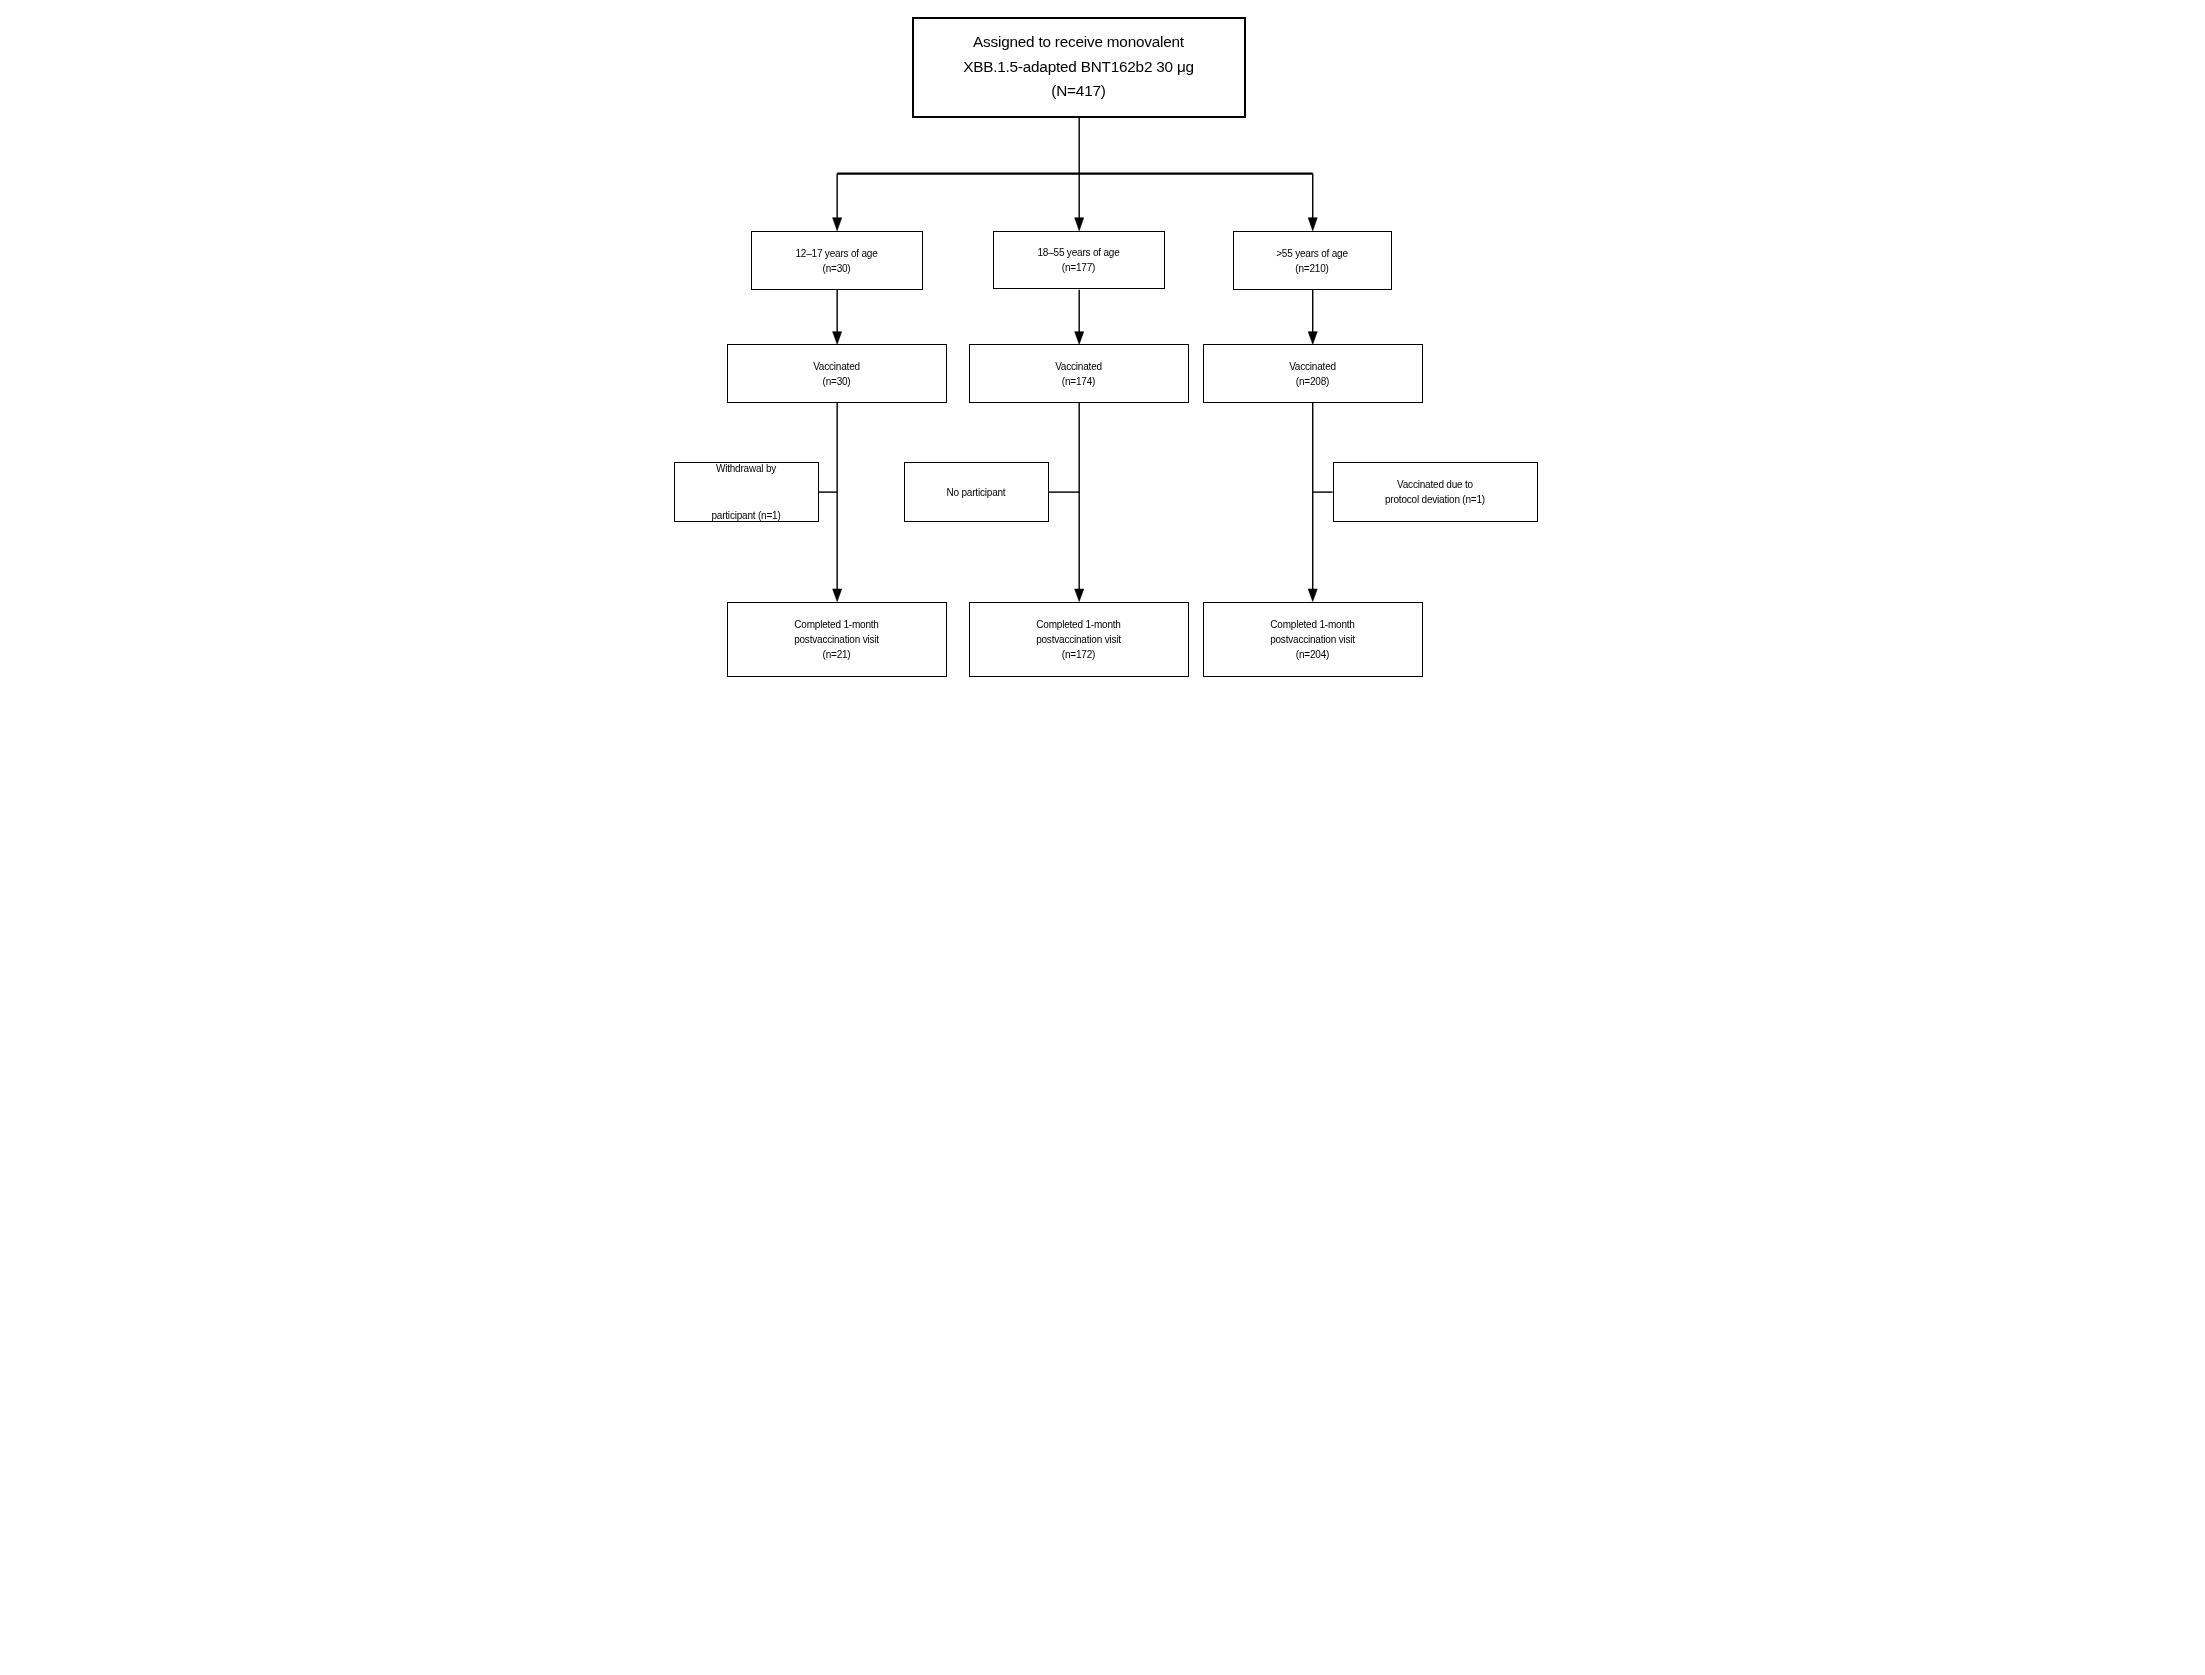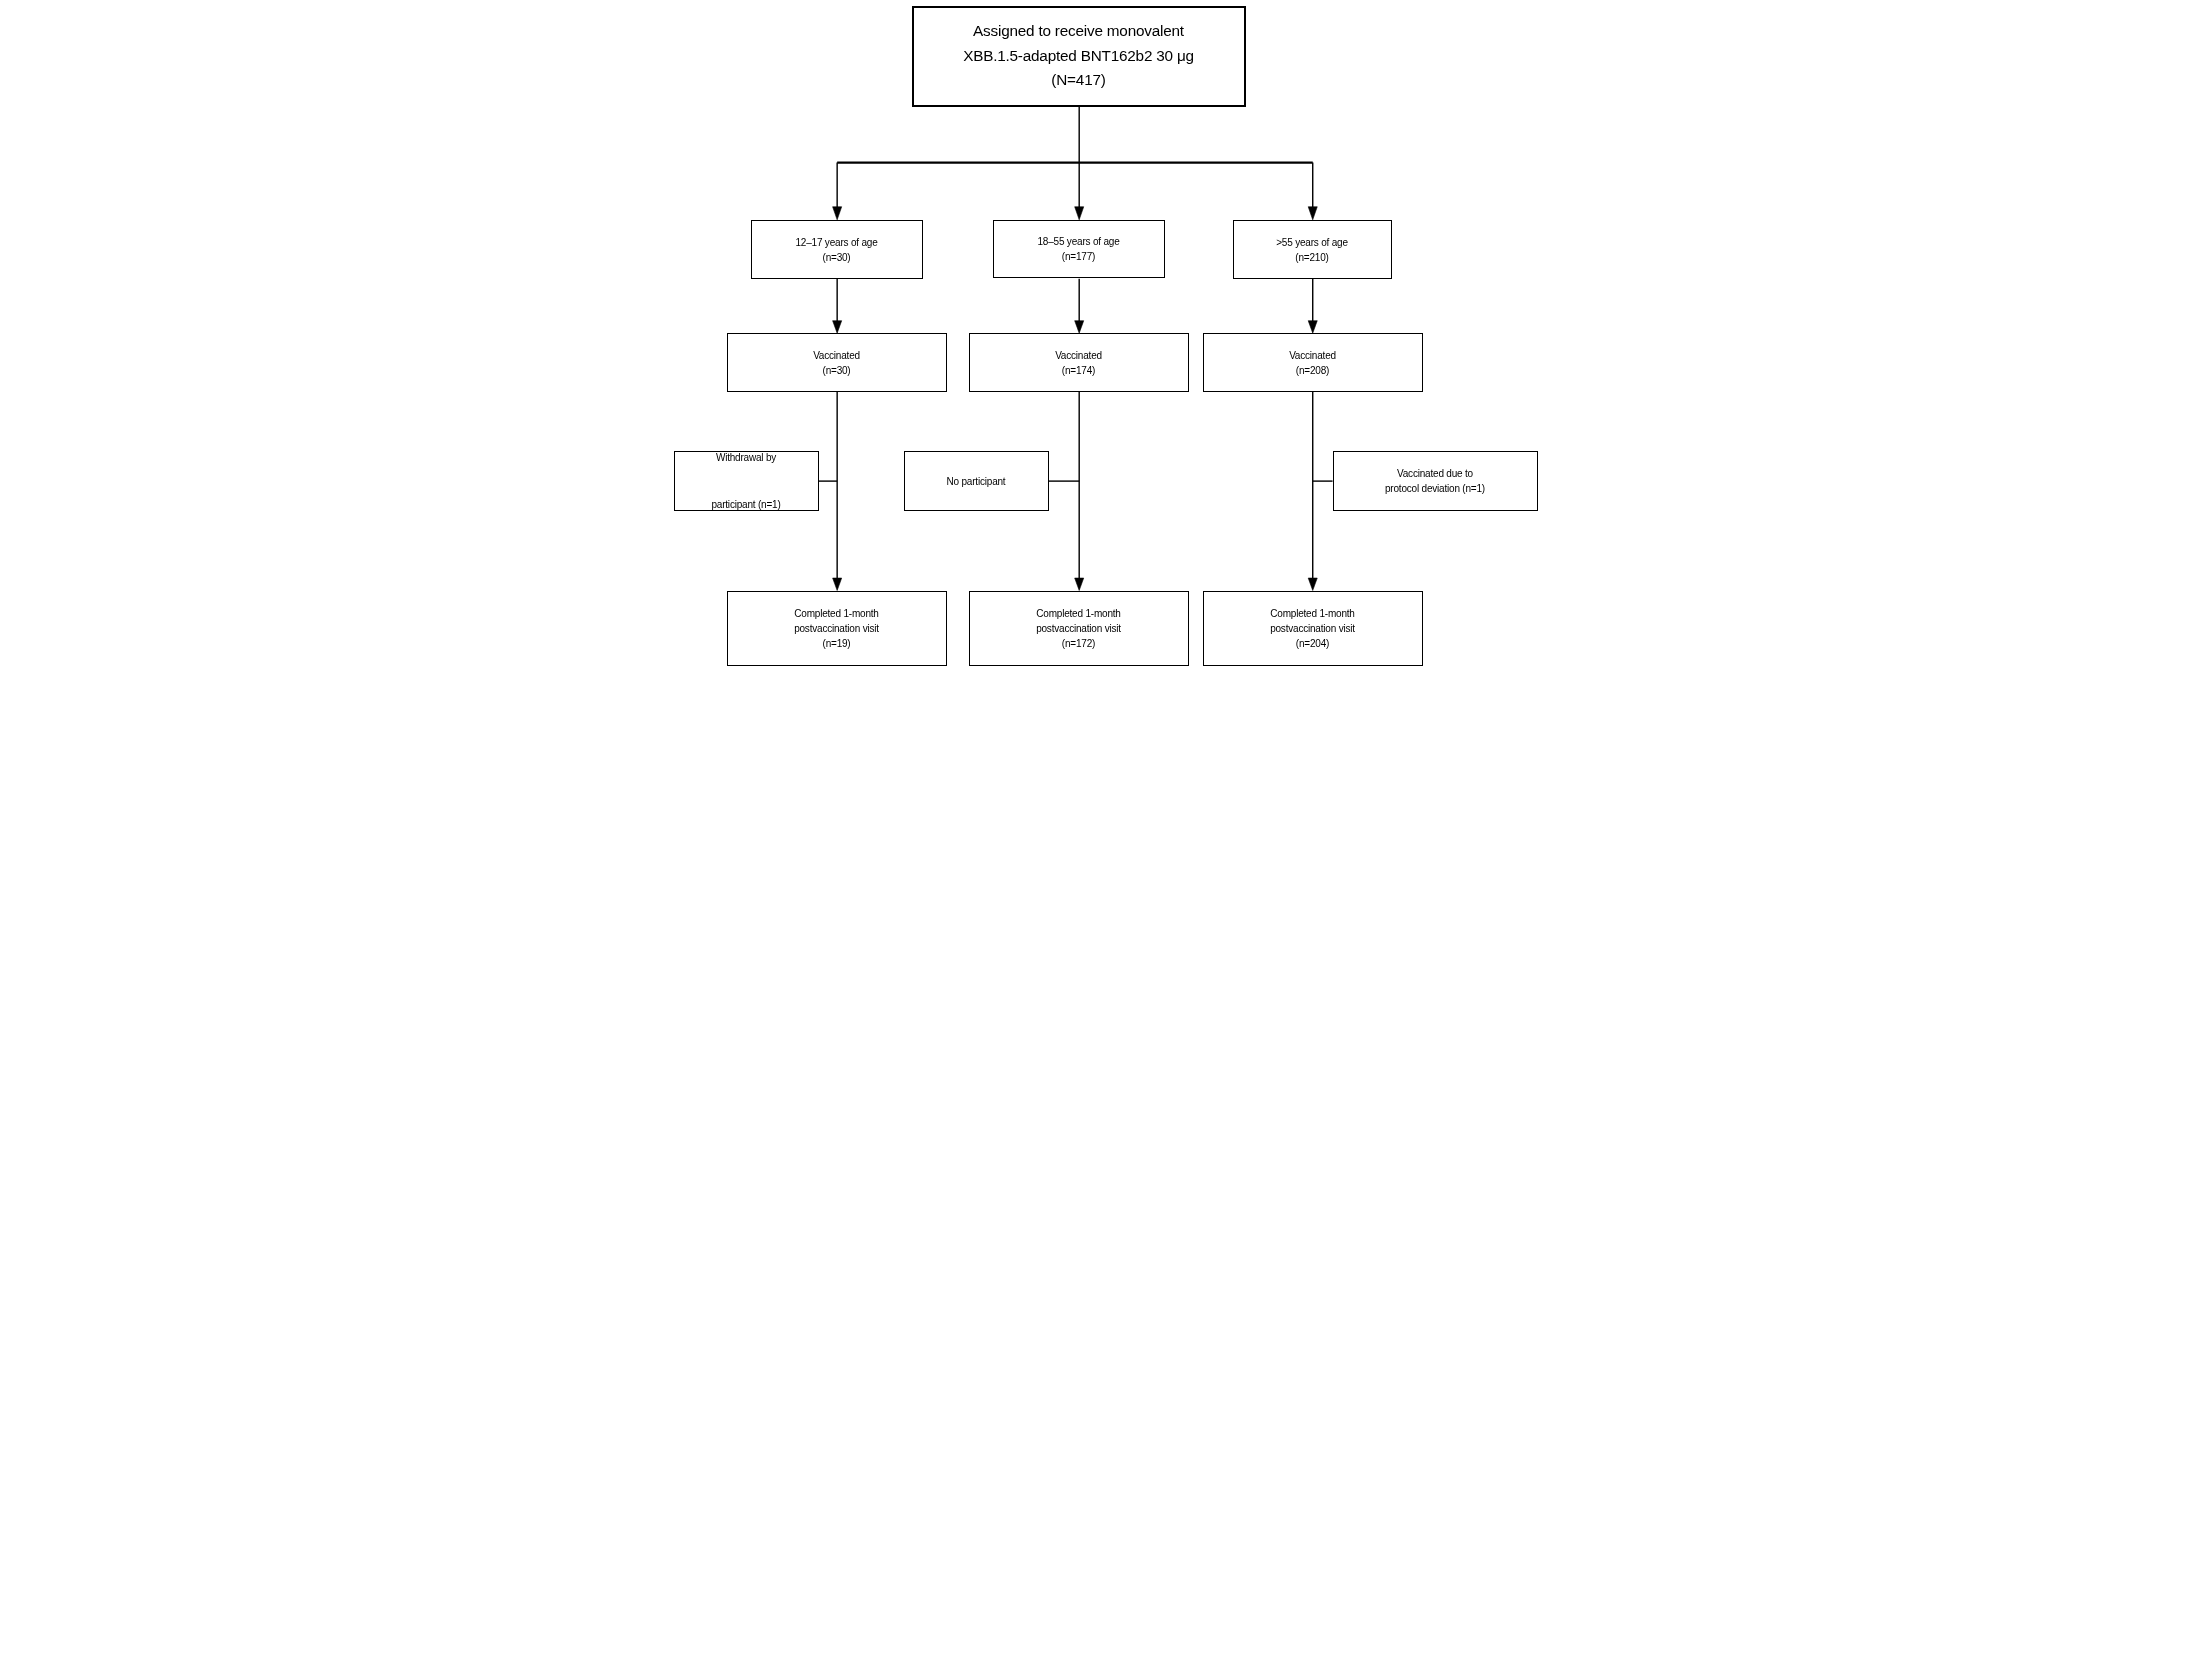--- a/index.html
+++ b/index.html
@@ -1,20 +1,20 @@
 <!DOCTYPE html>
 <html style="font-size:9px"><head>
 <meta charset="utf-8">
 <style>
   html, body { margin: 0; padding: 0; background: #ffffff; }
   .stage {
     position: relative;
     width: 882px;
     height: 670px;
-    margin: 1px auto;
+    margin: 12px auto;
     background: #ffffff;
     font-family: "Liberation Sans", sans-serif;
     color: #000000;
   }
   .wires {
     position: absolute;
     left: 0; top: 0;
     width: 882px; height: 670px;
   }
   .box {
@@ -116,21 +116,21 @@
     <div class="tline"></div>
   </div>
   <div class="box" style="left:671px; top:450px; width:205px; height:60px;">
     <div class="tline">Vaccinated due to</div>
     <div class="tline">protocol deviation (n=1)</div>
   </div>
 
   <div class="box" style="left:65px; top:590px; width:220px; height:75px;">
     <div class="tline">Completed 1-month</div>
     <div class="tline">postvaccination visit</div>
-    <div class="tline">(n=19)</div>
+    <div class="tline">(n=21)</div>
   </div>
   <div class="box" style="left:307px; top:590px; width:220px; height:75px;">
     <div class="tline">Completed 1-month</div>
     <div class="tline">postvaccination visit</div>
     <div class="tline">(n=172)</div>
   </div>
   <div class="box" style="left:541px; top:590px; width:220px; height:75px;">
     <div class="tline">Completed 1-month</div>
     <div class="tline">postvaccination visit</div>
     <div class="tline">(n=204)</div>

